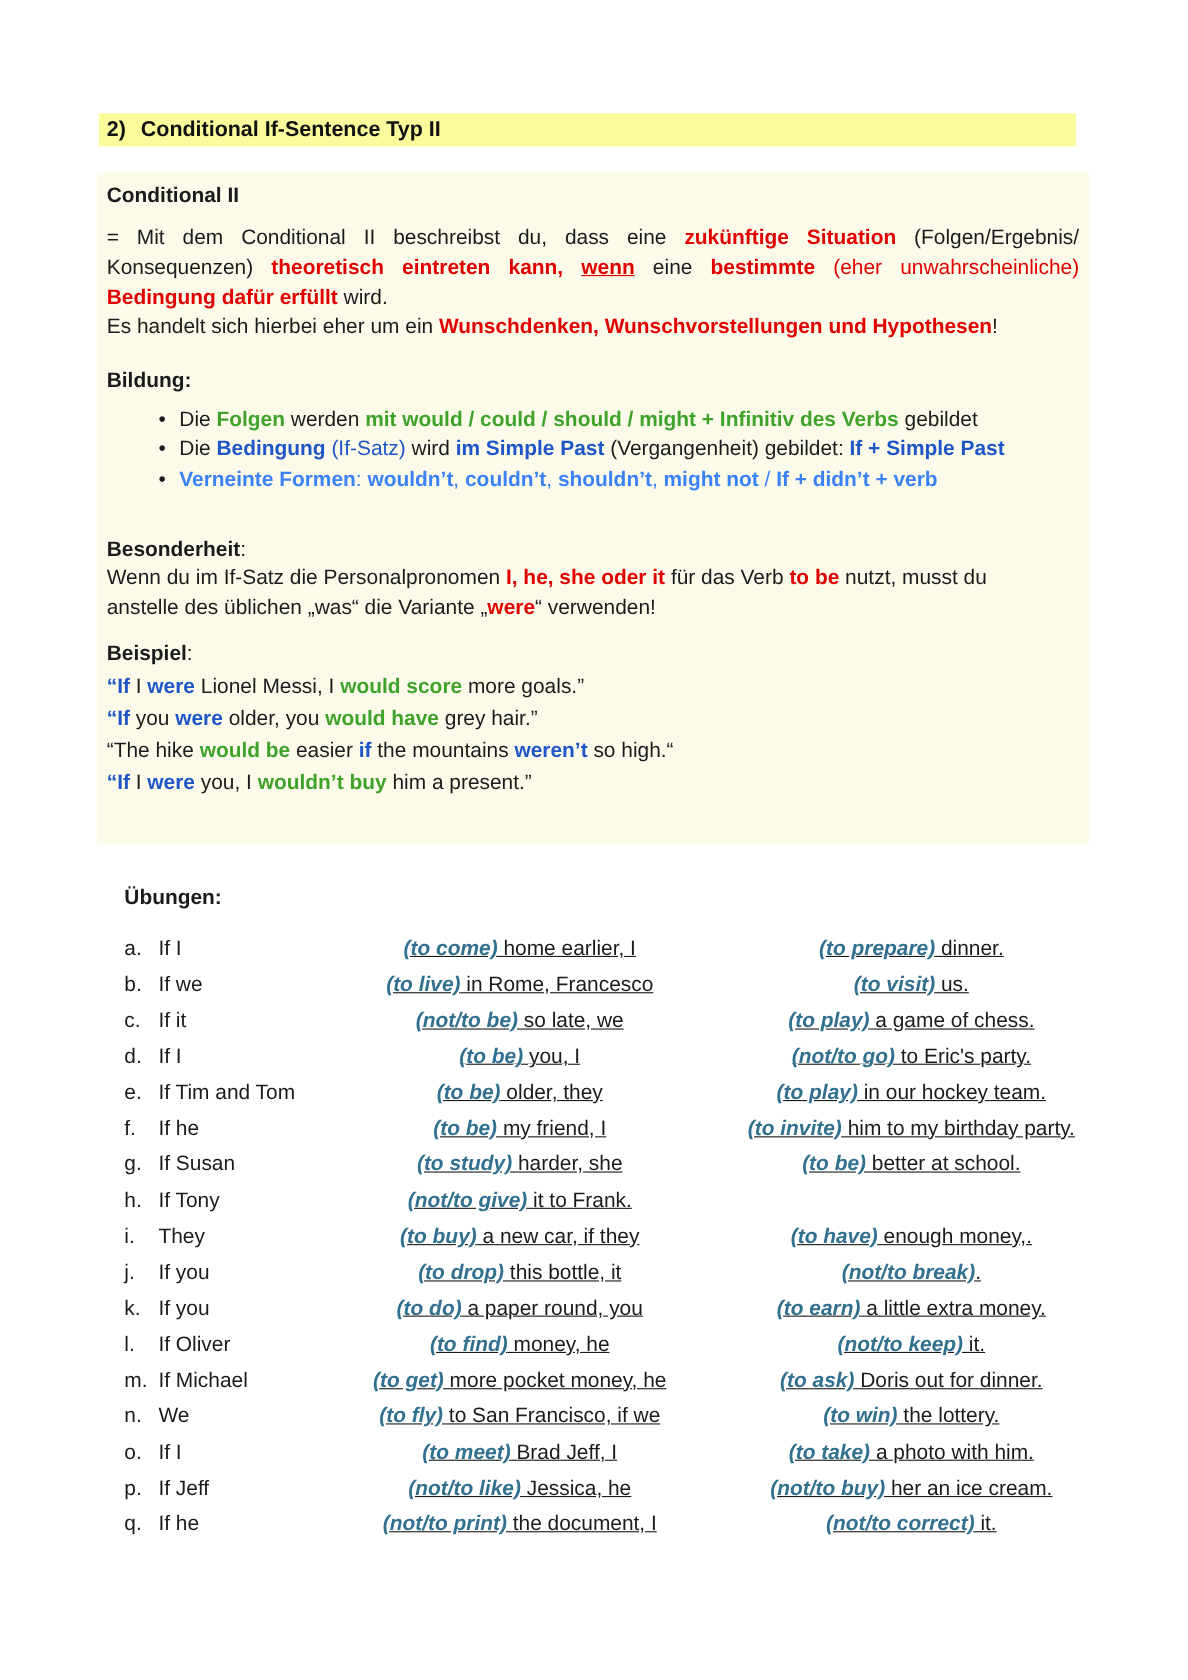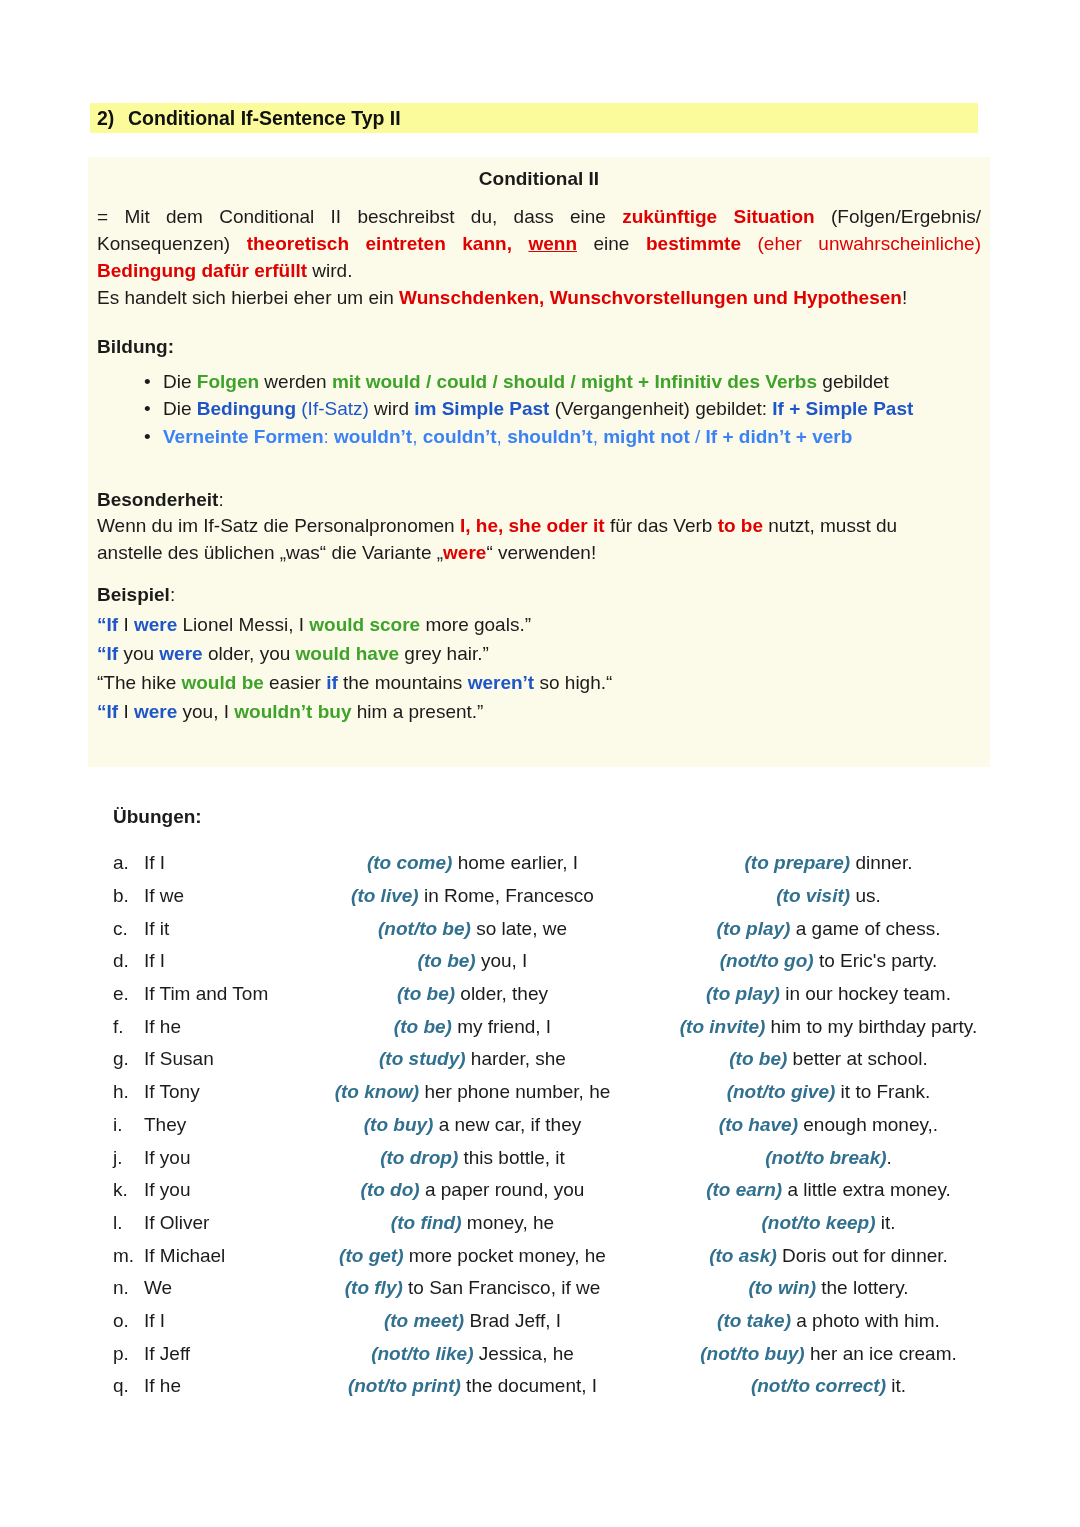--- a/index.html
+++ b/index.html
@@ -32,36 +32,36 @@
   .pline{line-height:27px;}
   .mt12{margin-top:12px;}
   .mt24{margin-top:24px;}
   .mt25{margin-top:38px;}
   .mt27{margin-top:17px;}
   .bullets{margin-top:9px;}
   .bullet{position:relative;padding-left:66px;line-height:27.3px;}
   .bullet::before{content:"\2022";position:absolute;left:47px;color:#1b1b1b;}
   .example{line-height:22px;margin-top:7px;}
   
-  .b{font-weight:700;text-align:center;}
+  .b{font-weight:700;}
   .u{text-decoration:underline;}
   .c-red{color:#E00000;}
   .c-blue{color:#1E56C8;}
   .c-green{color:#3FA32B;}
   .c-orange{color:#3b82f6;}
   
   .exercises{position:absolute;left:113px;top:805px;width:888px;}
   .ex-heading{font-weight:700;font-size:19px;line-height:24px;}
   .ex-rows{margin-top:18px;}
   .ex-row{
     display:grid;grid-template-columns:31px 145px 367px 345px;
     height:32.7px;align-items:center;
   }
   .ex-letter,.ex-subject{text-align:left;}
-  .ex-mid,.ex-right{text-align:center;}
+  .ex-mid,.ex-right{text-align:center;text-decoration:underline;}
   .hint{color:#31708F;font-weight:700;font-style:italic;}
 </style>
 </head>
 <body>
 
 <div id="page">
 
   <div class="title-bar">
     <span class="title-num">2)</span>
     <span>Conditional If-Sentence Typ II</span>
@@ -136,21 +136,20 @@
         </div>
         <div class="ex-row">
           <div class="ex-letter">g.</div>
           <div class="ex-subject">If Susan</div>
           <div class="ex-mid"><span class="hint">(to study)</span><span> harder, she</span></div>
           <div class="ex-right"><span class="hint">(to be)</span><span> better at school.</span></div>
         </div>
         <div class="ex-row">
           <div class="ex-letter">h.</div>
           <div class="ex-subject">If Tony</div>
-          <div class="ex-mid"><span class="hint">(to know)</span><span> her phone number, he</span></div>
           <div class="ex-right"><span class="hint">(not/to give)</span><span> it to Frank.</span></div>
         </div>
         <div class="ex-row">
           <div class="ex-letter">i.</div>
           <div class="ex-subject">They</div>
           <div class="ex-mid"><span class="hint">(to buy)</span><span> a new car, if they</span></div>
           <div class="ex-right"><span class="hint">(to have)</span><span> enough money,.</span></div>
         </div>
         <div class="ex-row">
           <div class="ex-letter">j.</div>

